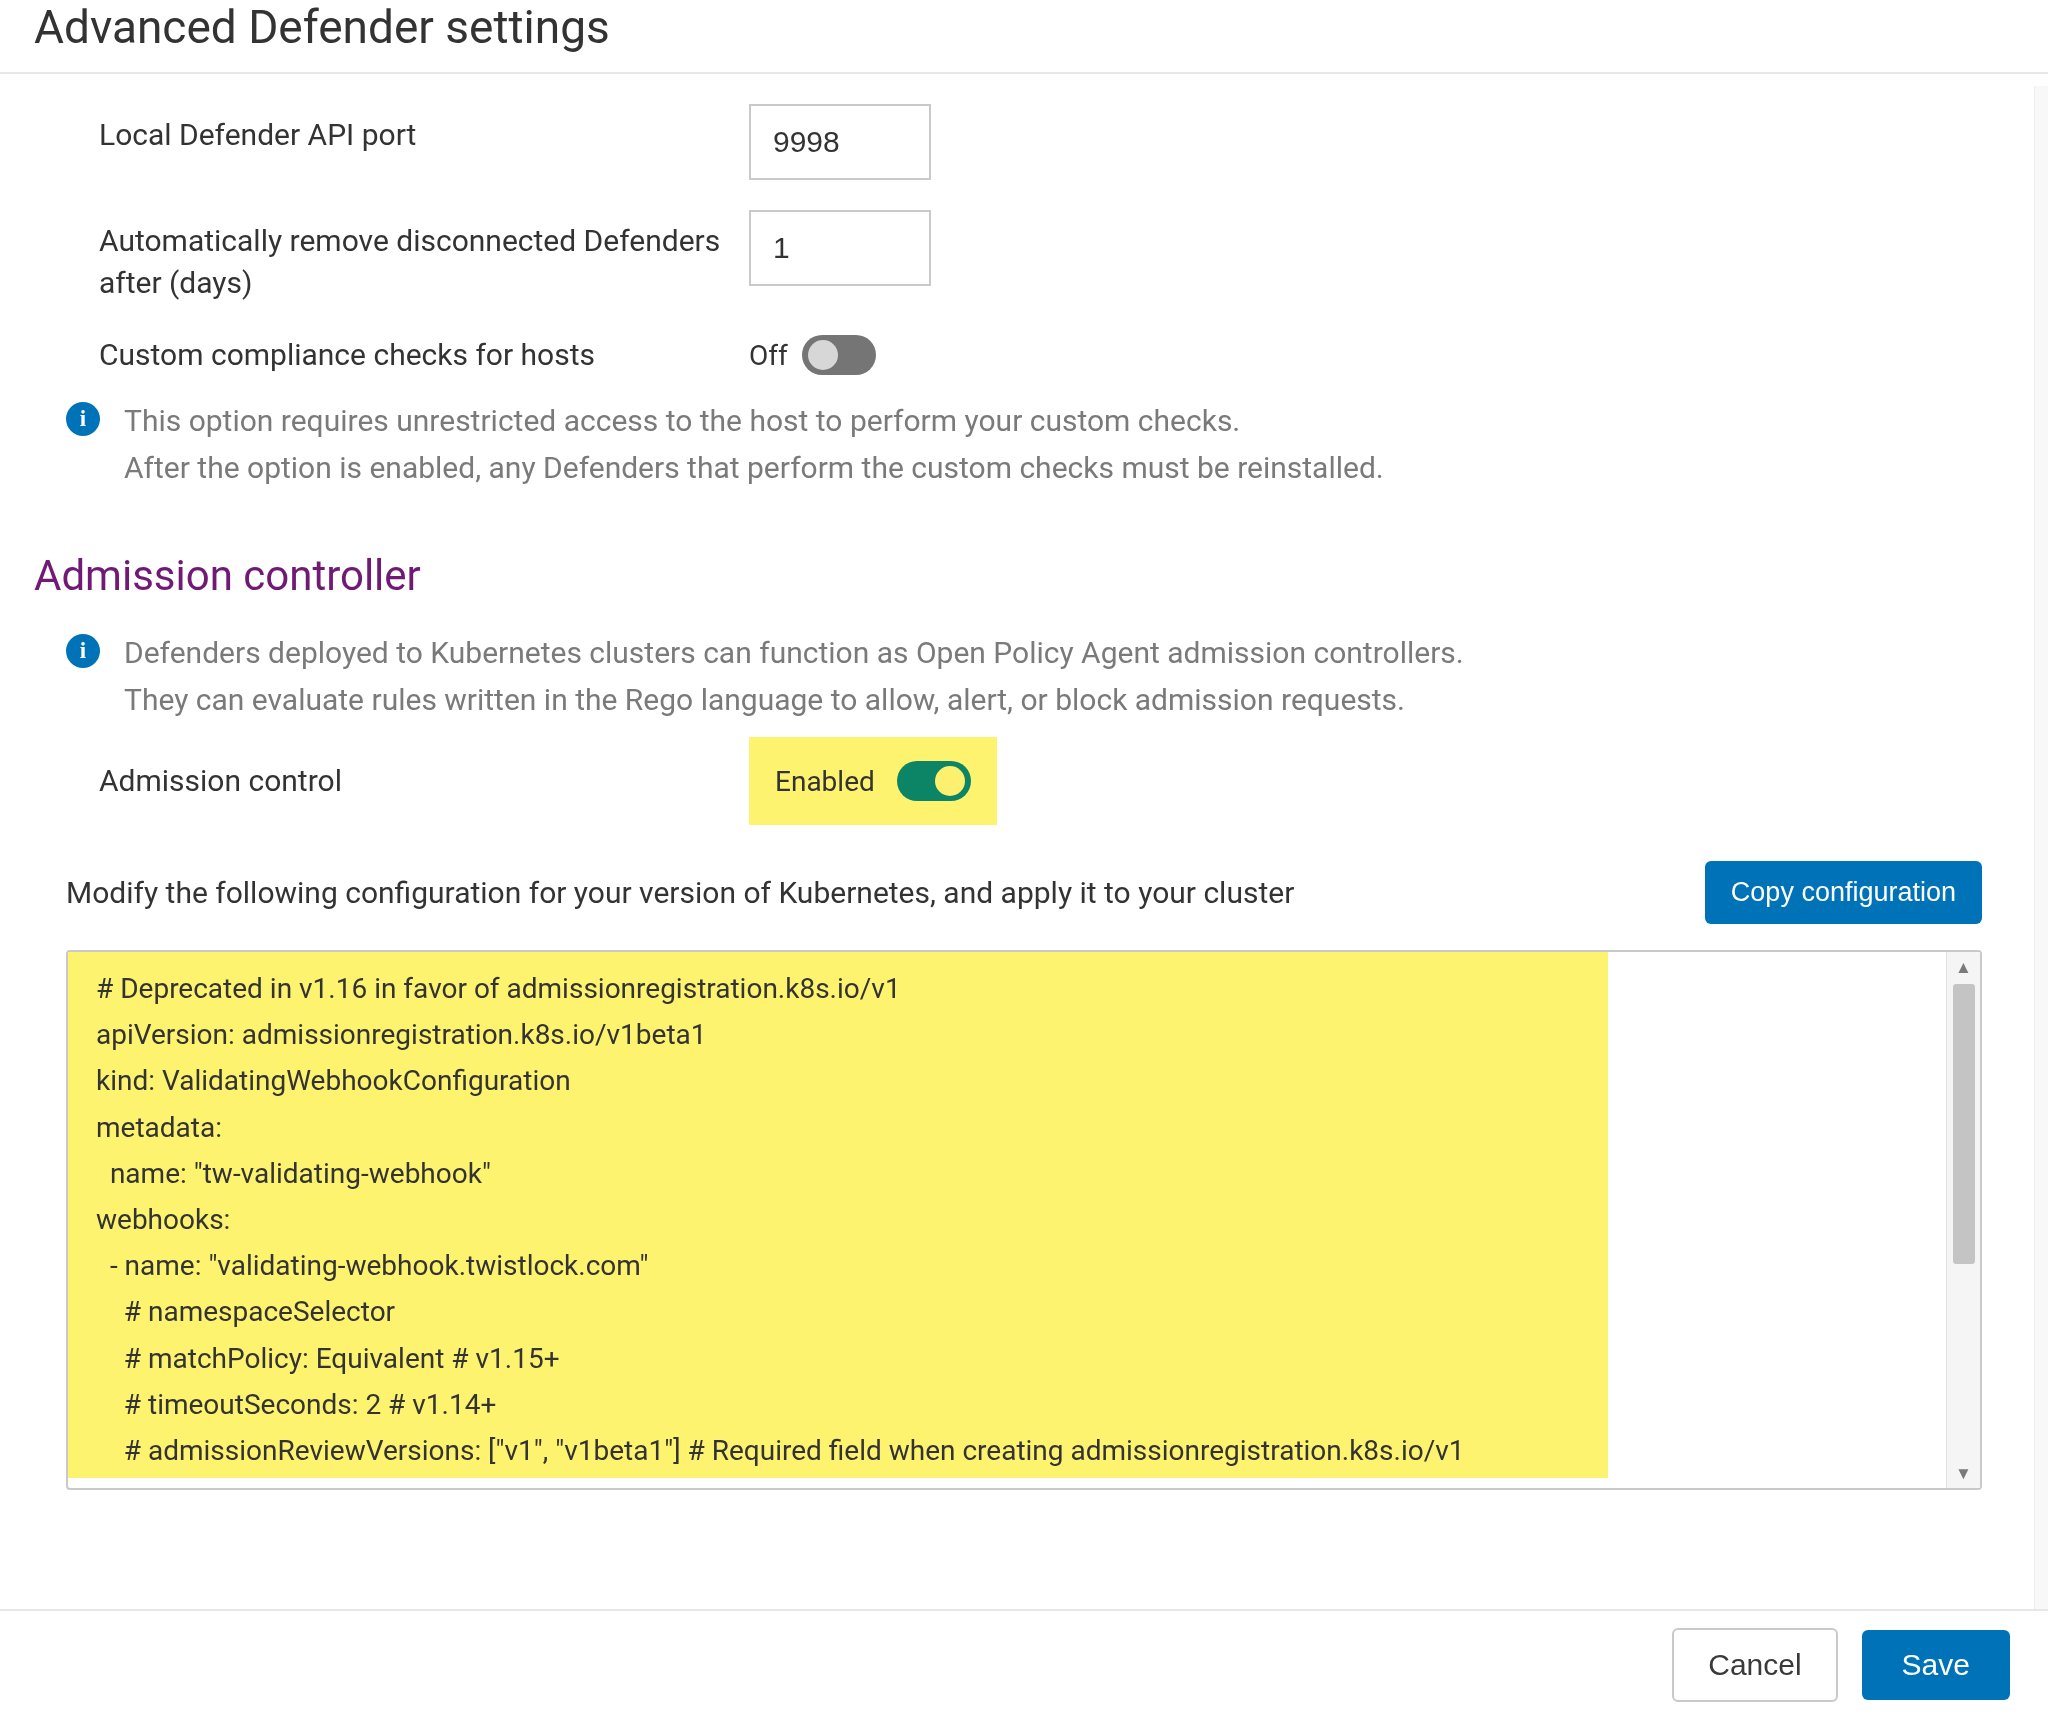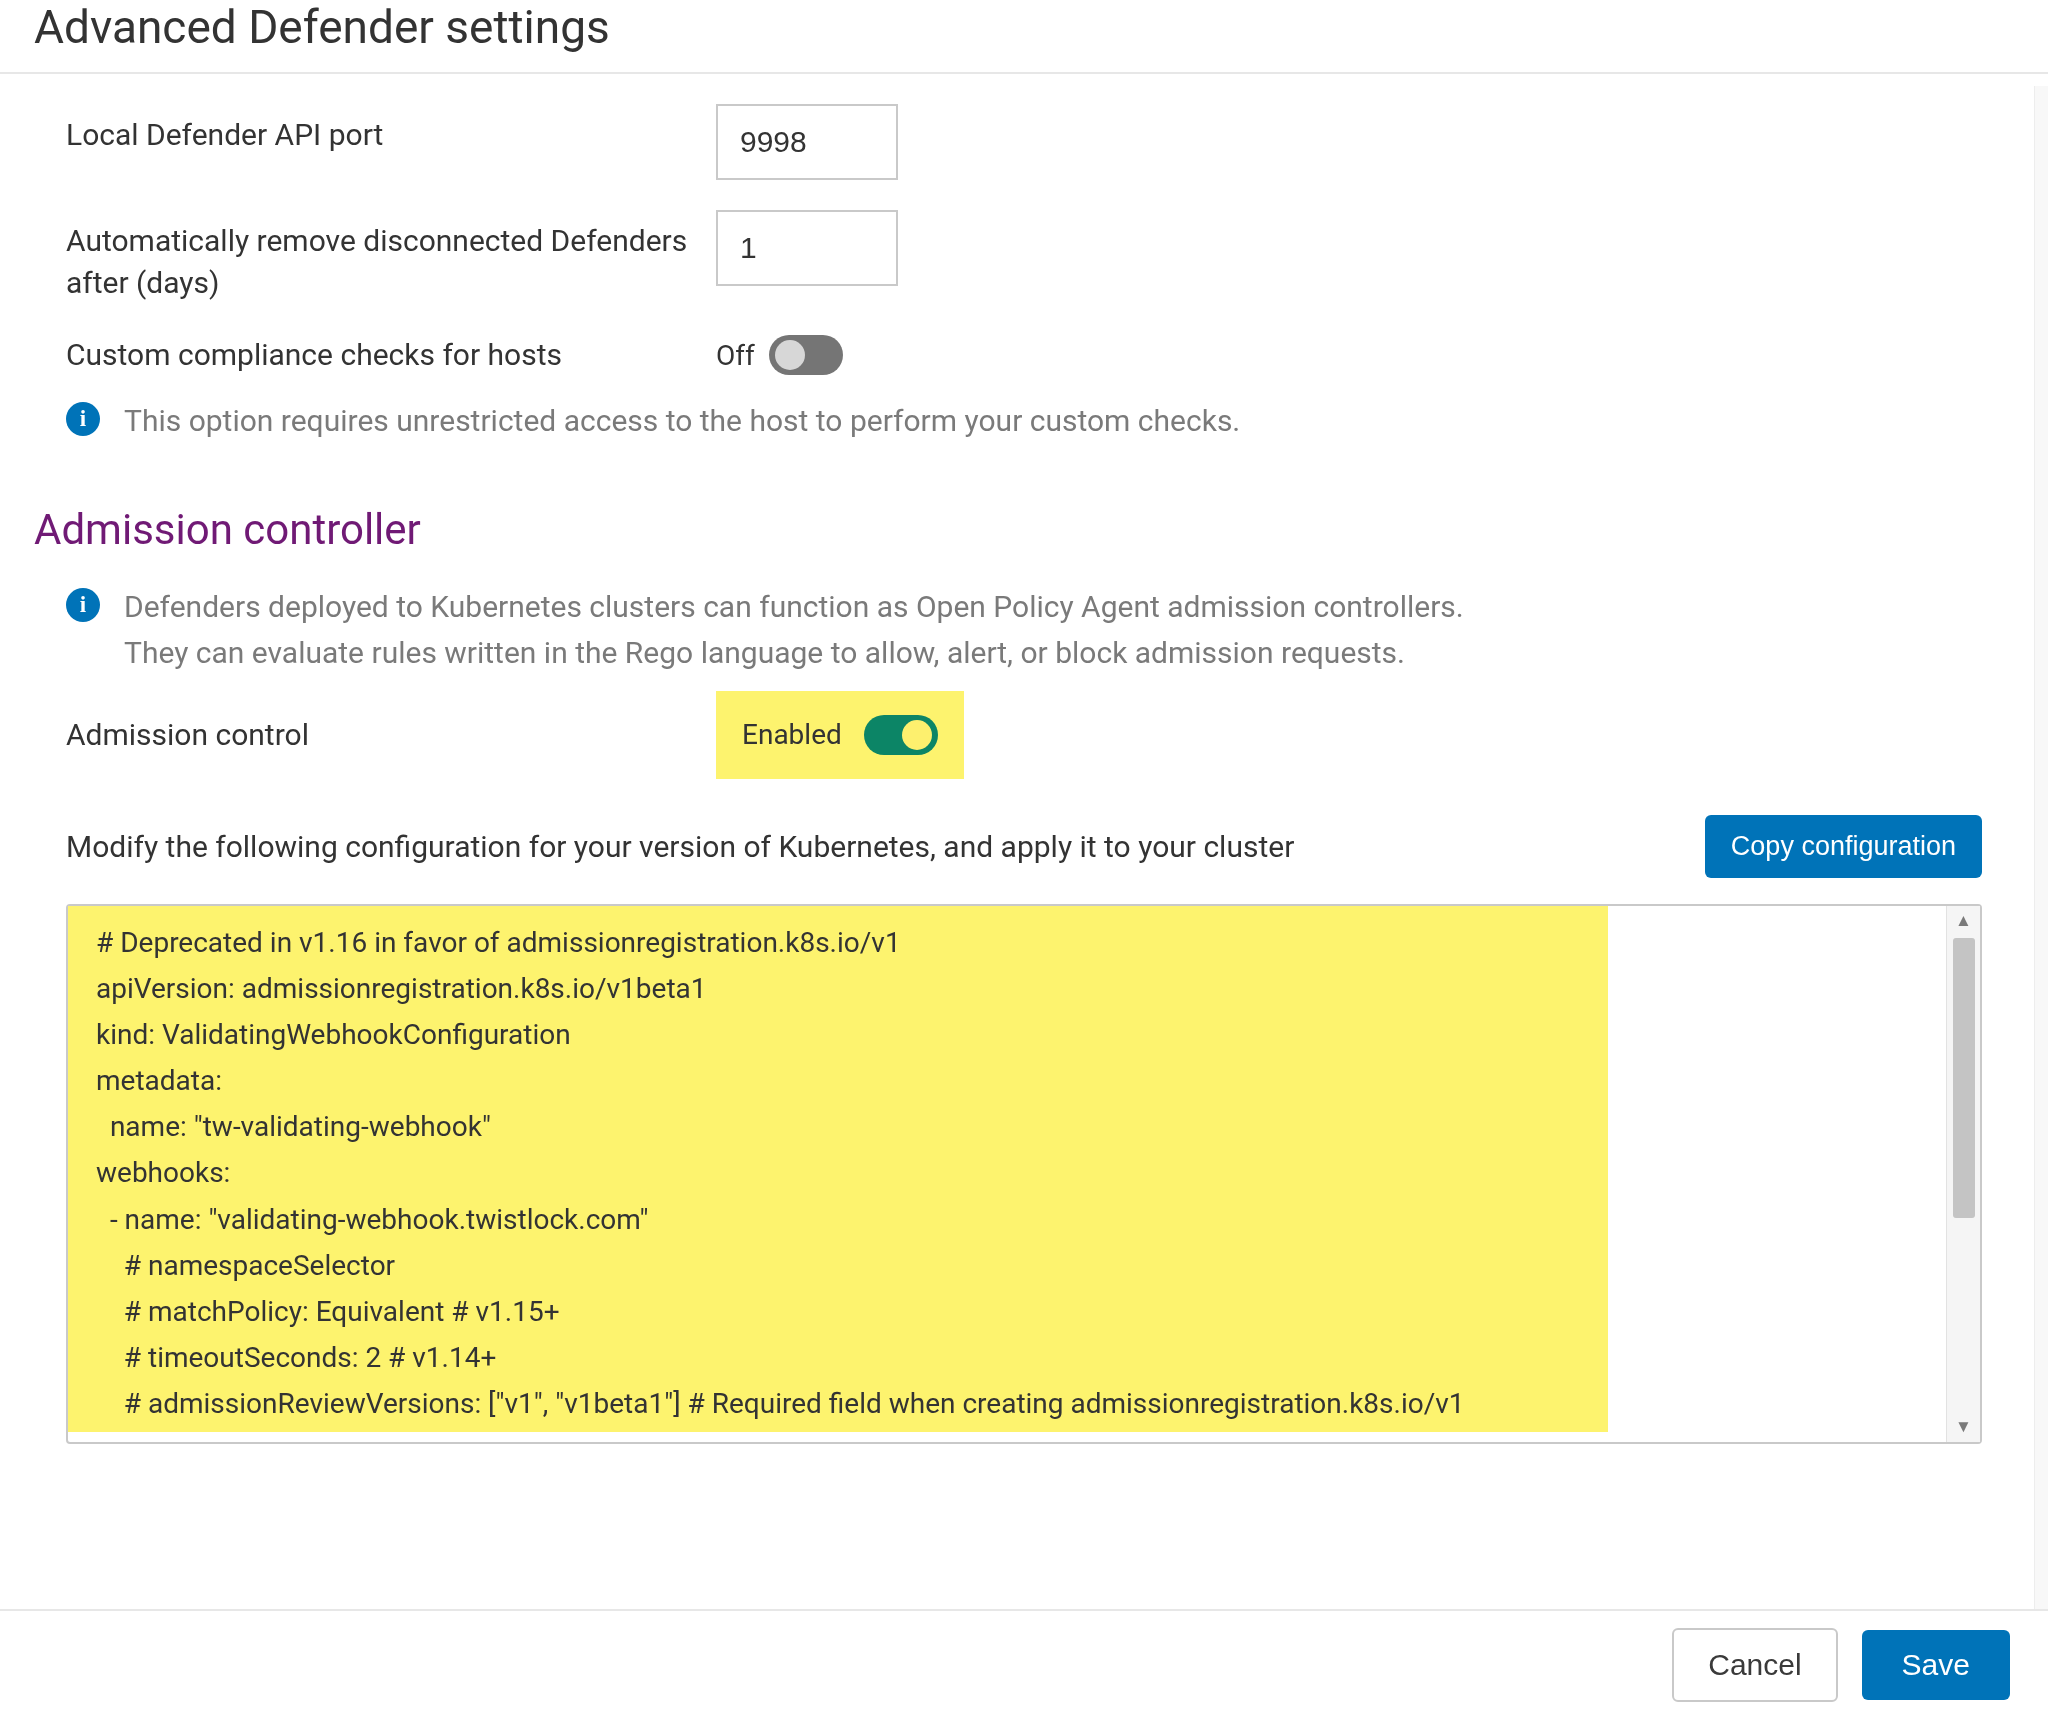--- a/index.html
+++ b/index.html
@@ -41,20 +41,21 @@
     align-items: flex-start;
     margin-top: 30px;
   }
   .settings-label {
     width: 650px;
     flex: 0 0 650px;
     font-size: 30px;
     color: #333;
     line-height: 1.4;
     padding-top: 10px;
+    margin-left: 33px;
   }
   .settings-control { flex: 1; }
   .num-input {
     width: 182px;
     height: 76px;
     border: 2px solid #c9c9c9;
     border-radius: 0;
     font-size: 30px;
     color: #333;
     padding: 0 22px;
@@ -278,20 +279,21 @@
               <div class="toggle-knob"></div>
             </div>
           </div>
         </div>
       </div>
 
       <div class="info-block">
         <div class="info-icon">i</div>
         <div class="info-text">
           <div>This option requires unrestricted access to the host to perform your custom checks.</div>
+          <div>After the option is enabled, any Defenders that perform the custom checks must be reinstalled.</div>
         </div>
       </div>
     </div>
 
     <h2 class="section-heading-2">Admission controller</h2>
 
     <div class="form-block" style="margin-top:30px;">
       <div class="info-block" style="margin-top:30px;">
         <div class="info-icon">i</div>
         <div class="info-text">

